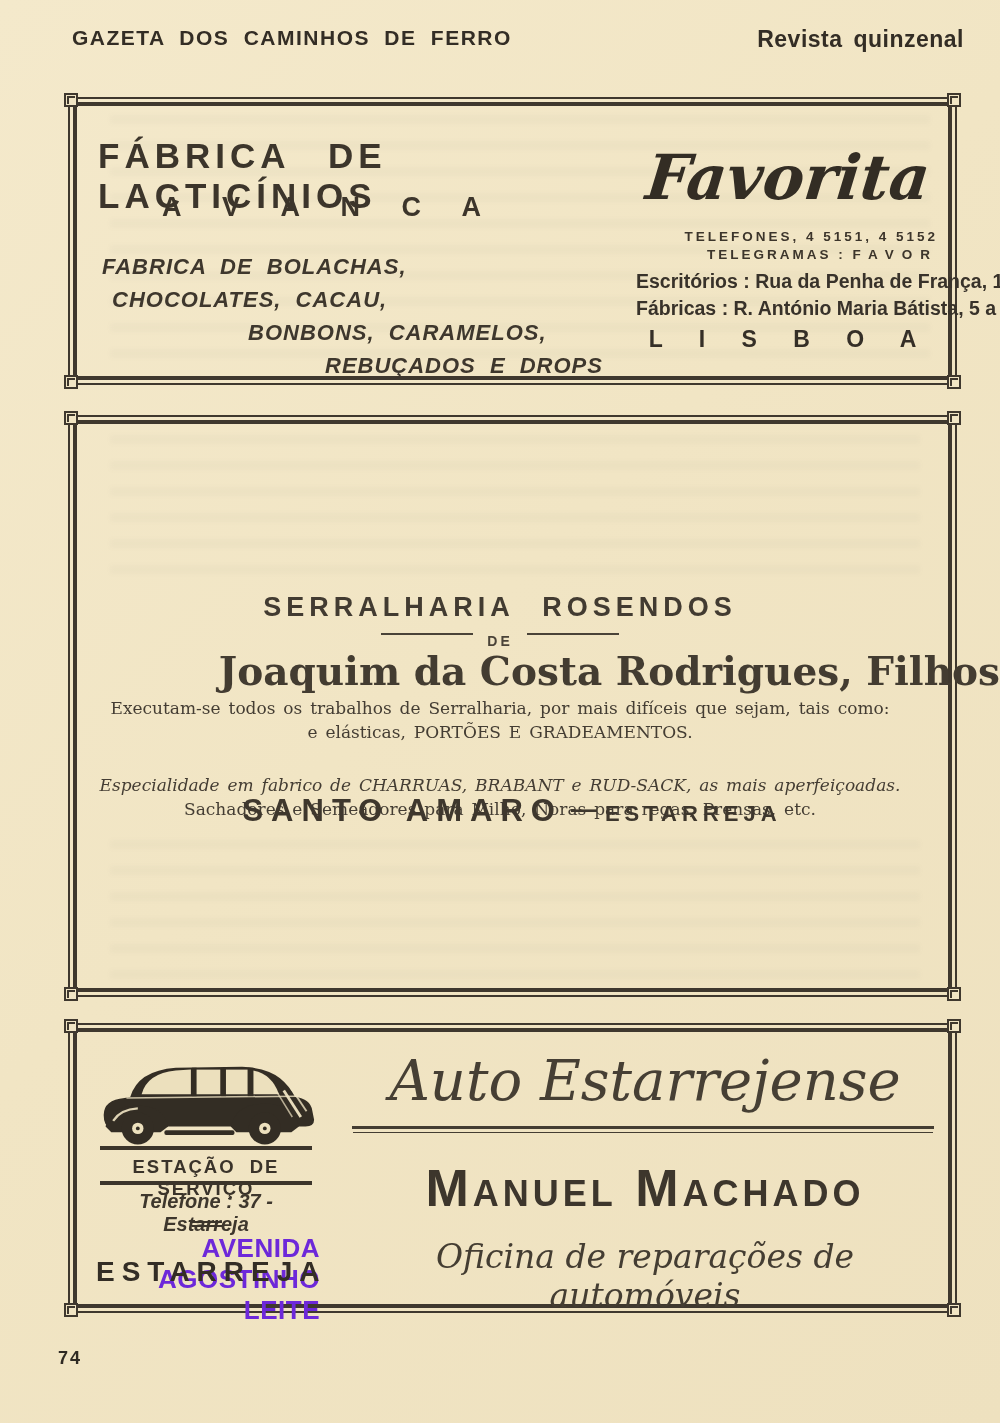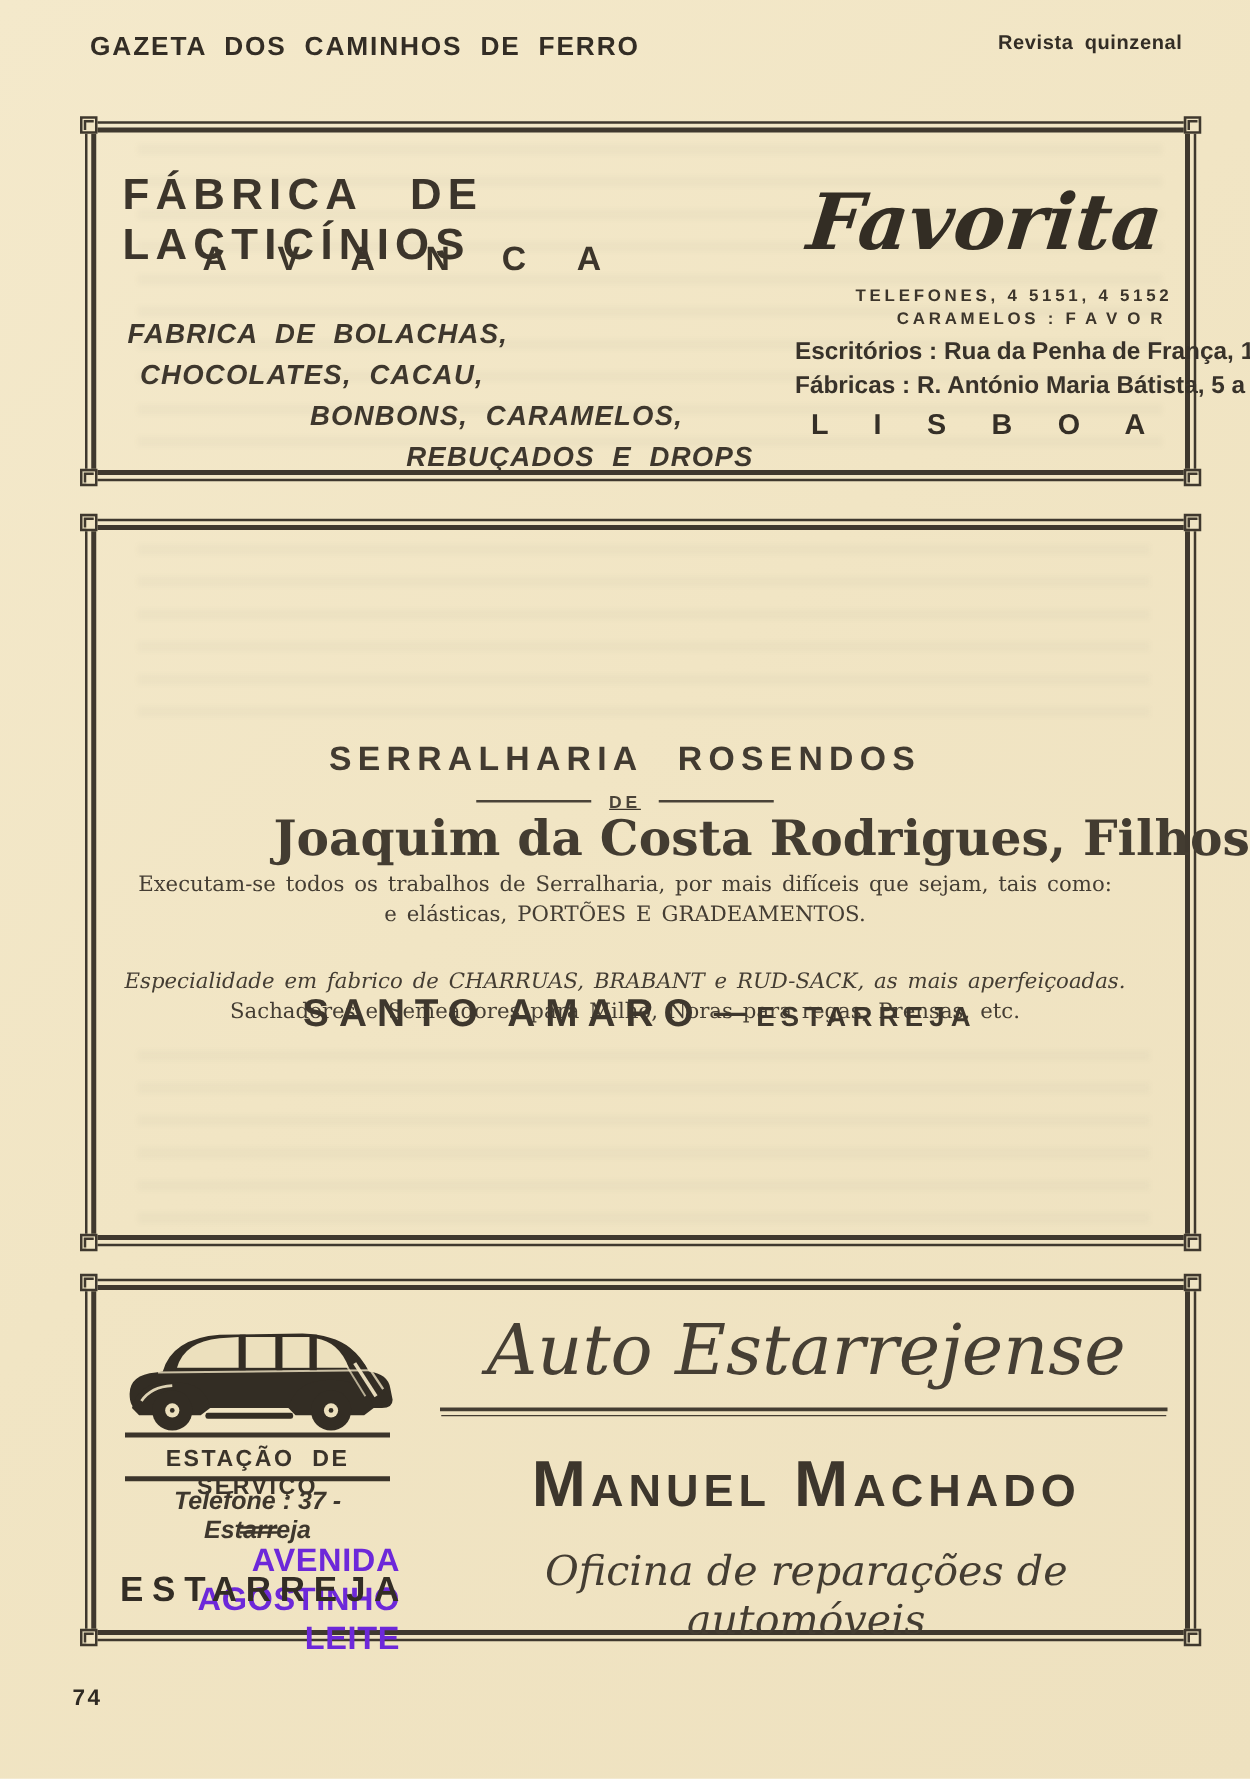--- a/index.html
+++ b/index.html
@@ -66,21 +66,21 @@
     font-size:13.5px;font-weight:bold;letter-spacing:3px;color:#3c352b;line-height:18px;}
   .fav-wires .val{letter-spacing:8px;}
   .fav-addr{left:636px;top:268px;width:306px;font-weight:bold;font-size:19.5px;
     line-height:27px;color:#38322a;white-space:nowrap;}
   .fav-city{left:640px;top:326px;width:300px;text-align:center;
     font-size:23px;font-weight:bold;letter-spacing:15px;color:#352f27;}
 
   
   .ser-title{left:0;top:592px;width:100%;text-align:center;
     font-size:27px;font-weight:600;letter-spacing:5px;word-spacing:16px;color:#423b31;}
-  .de-row{left:0;top:633px;width:100%;display:flex;justify-content:center;align-items:center;gap:14px;text-decoration:underline;}
+  .de-row{left:0;top:633px;width:100%;display:flex;justify-content:center;align-items:flex-start;gap:14px;}
   .de-row .bar{width:92px;height:2px;background:#4a4338;}
   .de-row .de{font-size:14px;font-weight:bold;letter-spacing:3px;color:#4a4338;}
   .ser-owner{left:0;top:648px;width:100%;text-align:right;
     font-family:"DejaVu Serif",serif;font-weight:bold;font-size:39px;color:#433c31;}
   .ser-body{left:0;top:697px;width:100%;text-align:center;
     font-family:"DejaVu Serif",serif;font-size:17px;line-height:23.5px;
     word-spacing:2.5px;color:#443d33;}
   .ser-body .it{font-style:italic;margin-top:30px;}
   .ser-loc{left:0;top:793px;width:100%;display:flex;justify-content:center;align-items:baseline;gap:8px;color:#3e372d;padding-left:12px;}
   .ser-loc .main{font-size:31px;font-weight:600;letter-spacing:8px;}
@@ -109,21 +109,21 @@
     font-variant:small-caps;font-size:52px;font-weight:600;letter-spacing:4px;color:#3d362c;}
   .auto-tagline{left:340px;top:1237px;width:610px;text-align:center;
     font-family:"DejaVu Serif",serif;font-style:italic;font-size:33px;color:#443d32;}
 
   .pagenum{left:58px;top:1348px;font-size:18px;font-weight:bold;color:#2f2a23;letter-spacing:2px;}
 </style>
 </head>
 <body>
 
 <div class="abs masthead" style="left:72px;">GAZETA  DOS  CAMINHOS  DE  FERRO</div>
-<div class="abs masthead" style="right:54px;font-size:16px;letter-spacing:.5px;word-spacing:4px;">Revista quinzenal</div>
+<div class="abs masthead" style="right:36px;font-size:23px;letter-spacing:.5px;word-spacing:4px;">Revista quinzenal</div>
 
 <div class="frame" style="left:68px;top:97px;width:885px;height:284px;">
   <div class="inner"></div>
   <div class="corner tl"></div>
   <div class="corner tr"></div>
   <div class="corner bl"></div>
   <div class="corner br"></div>
 </div>
 <div class="ghost" style="left:110px;top:115px;width:820px;height:255px;"></div>
 
@@ -133,21 +133,21 @@
   <div class="p0">FABRICA  DE  BOLACHAS,</div>
   <div class="p1">CHOCOLATES,  CACAU,</div>
   <div class="p2">BONBONS,  CARAMELOS,</div>
   <div class="p3">REBUÇADOS  E  DROPS</div>
 </div>
 
 <div class="abs favorita">Favorita</div>
 <div class="abs fav-wires">
   <div>TELEFONES,  4 5151,  4 5152</div>
   <div>
-    <span>CARAMELOS :</span>
+    <span>TELEGRAMAS :</span>
     <span class="val">FAVOR</span>
   </div>
 </div>
 <div class="abs fav-addr">
   <div>Escritórios :  Rua  da  Penha de França, 15</div>
   <div>Fábricas :  R. António Maria Bátista, 5 a 11</div>
 </div>
 <div class="abs fav-city">L I S B O A</div>
 
 <div class="frame" style="left:68px;top:415px;width:885px;height:578px;">

